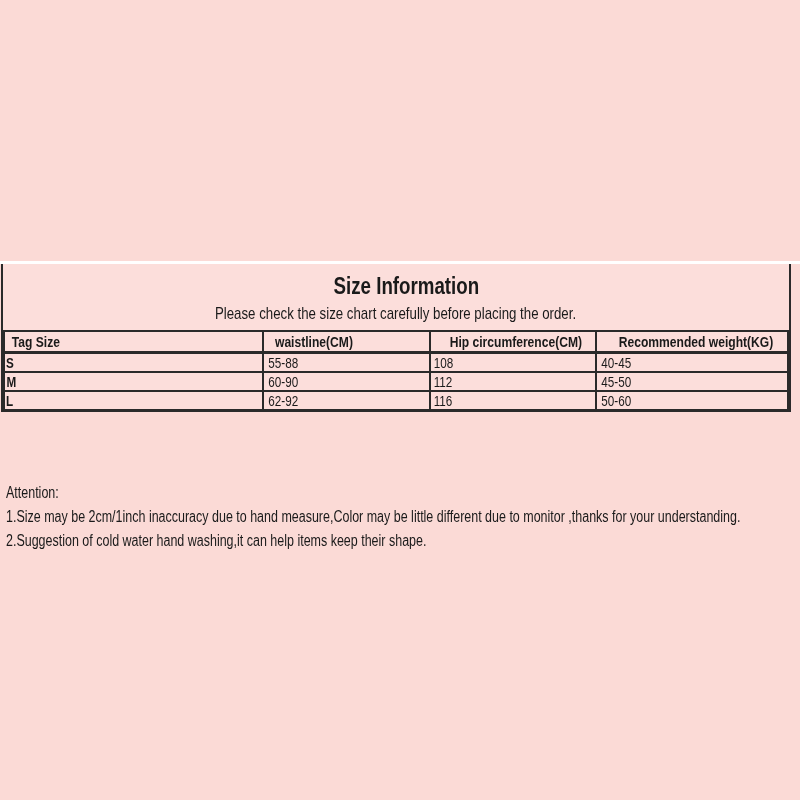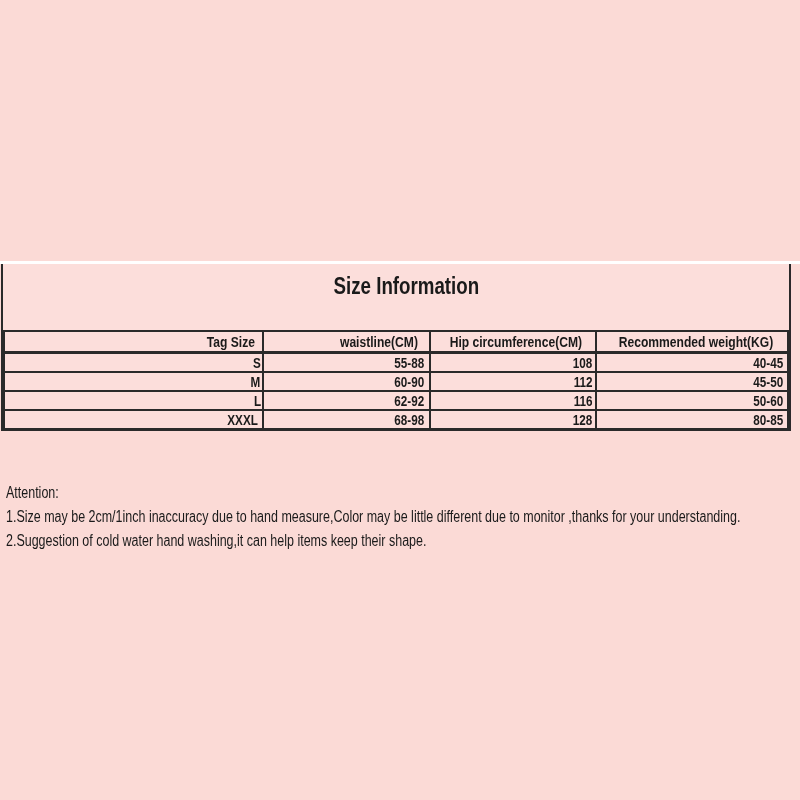--- a/index.html
+++ b/index.html
@@ -38,43 +38,46 @@
     width:100%;border-collapse:collapse;table-layout:fixed;
     border-top:2px solid var(--grid_line);
     border-bottom:3px solid var(--grid_line);
   }
   table.size-table col.c1{width:33.0%;}
   table.size-table col.c2{width:21.3%;}
   table.size-table col.c3{width:21.2%;}
   table.size-table col.c4{width:24.5%;}
   .size-table th,.size-table td{
     border:2px solid var(--grid_line);
-    padding:0;text-align:right;vertical-align:middle;
+    padding:0;text-align:left;vertical-align:middle;
     overflow:visible;
   }
   .size-table th{height:19px;font-size:15.5px;font-weight:bold;border-bottom:3px solid var(--grid_line);}
-  .size-table td{height:17px;font-size:15px;font-weight:bold;line-height:17px;}
+  .size-table td{height:17px;font-size:15px;font-weight:normal;line-height:17px;}
   .size-table td.tag{font-weight:bold;}
   .attention{
     position:absolute;left:6px;top:481px;
     font-size:16px;line-height:24px;
   }
   .attention .line{height:24px;}
 </style>
 </head>
 <body>
 
 <div class="stage">
 
   <div class="top-divider"></div>
 
   <div class="panel">
     <div class="panel-head">
       <div class="title">
         <span class="nx">Size Information</span>
+      </div>
+      <div class="subtitle">
+        <span class="nx">Please check the size chart carefully before placing the order.</span>
       </div>
     </div>
 
     <table class="size-table">
       <colgroup>
           <col class="c1">
           <col class="c2">
           <col class="c3">
           <col class="c4">
         </colgroup>
@@ -98,26 +101,20 @@
           <td><span class="nx">60-90</span></td>
           <td><span class="nx">112</span></td>
           <td><span class="nx">45-50</span></td>
         </tr>
         <tr>
           <td class="tag"><span class="nx">L</span></td>
           <td><span class="nx">62-92</span></td>
           <td><span class="nx">116</span></td>
           <td><span class="nx">50-60</span></td>
         </tr>
-        <tr>
-          <td class="tag"><span class="nx">XXXL</span></td>
-          <td><span class="nx">68-98</span></td>
-          <td><span class="nx">128</span></td>
-          <td><span class="nx">80-85</span></td>
-        </tr>
       </tbody>
     </table>
   </div>
 
   <div class="attention">
     <div class="line">
       <span class="nx nx-left">Attention:</span>
     </div>
     <div class="line">
       <span class="nx nx-left">1.Size may be 2cm/1inch inaccuracy due to hand measure,Color may be little different due to monitor ,thanks for your understanding.</span>

